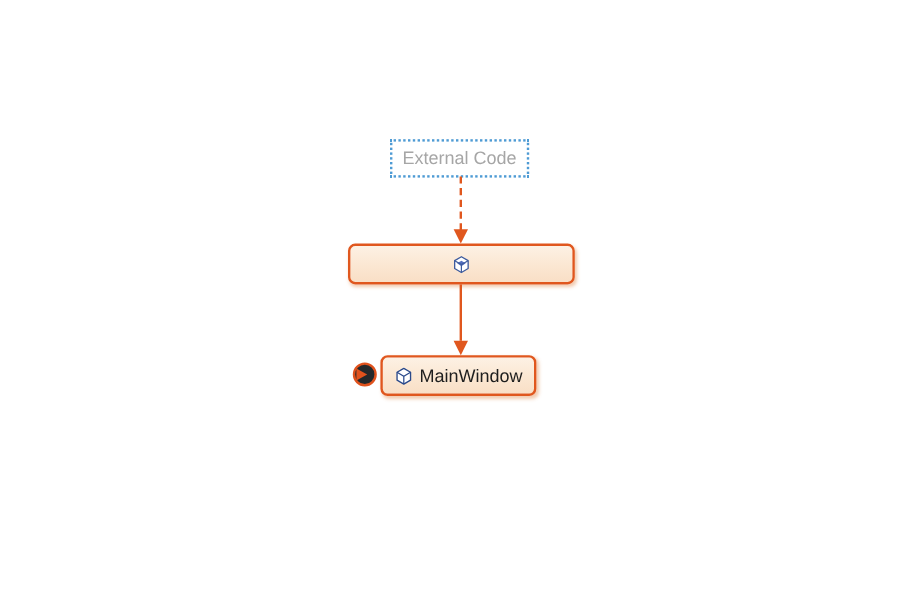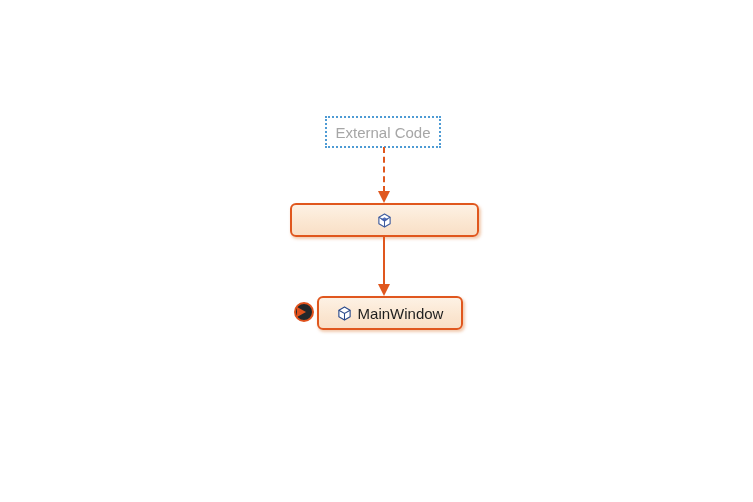--- a/index.html
+++ b/index.html
@@ -42,21 +42,21 @@
     font-size: 15px;
     box-shadow: 1.5px 2px 3px rgba(225, 140, 80, 0.45);
     gap: 6px;
   }
   .node-startup {
     left: 290px; top: 203px;
     width: 189px; height: 34px;
   }
   .node-mainwindow {
     left: 317px; top: 296px;
-    width: 146px; height: 34px;
+    width: 130px; height: 34px;
   }
   .node-icon {
     width: 15px; height: 15px;
     flex: 0 0 auto;
     display: block;
   }
 
   
   .edge-line {
     position: absolute;

